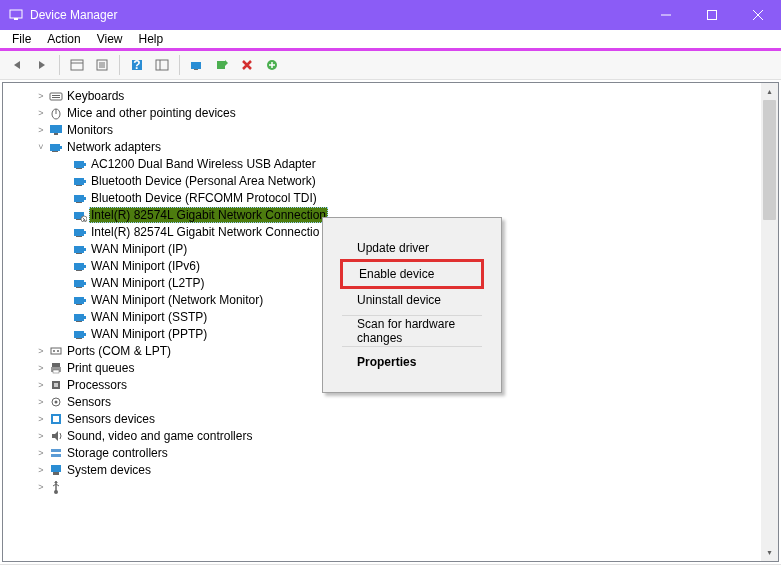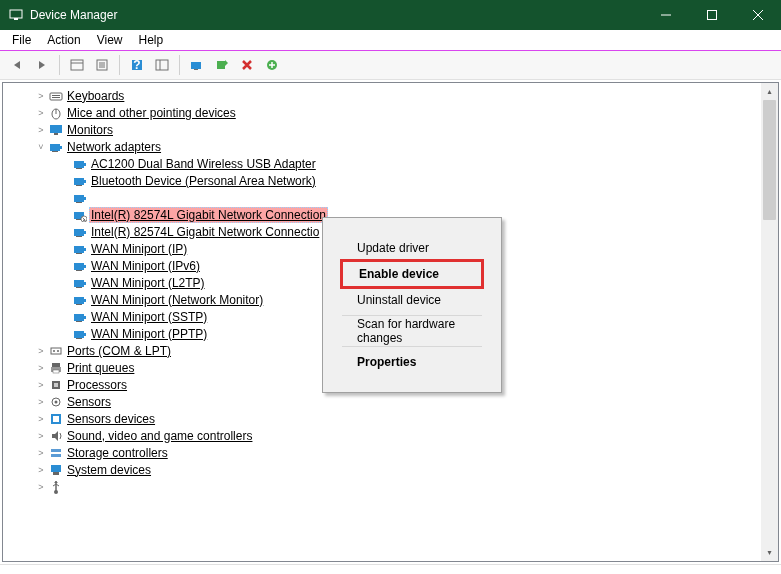--- a/index.html
+++ b/index.html
@@ -1,54 +1,54 @@
 <!DOCTYPE html>
 <html><head>
 <meta charset="utf-8">
 <style>
 * { box-sizing: border-box; font-family: "Segoe UI", Tahoma, sans-serif; font-size: 12px; }
 body { margin: 0; padding: 0; width: 781px; height: 574px; background: #fff; overflow: hidden; }
 
 
-.titlebar { height: 30px; background: #14532d; color: #fff; display: flex; align-items: center; }
+.titlebar { height: 30px; background: #8b5cf6; color: #fff; display: flex; align-items: center; }
 .titlebar-icon { width: 16px; height: 16px; margin: 0 6px 0 8px; display: flex; align-items: center; justify-content: center; }
 .titlebar-title { flex: 1; font-size: 12px; }
 .tb-buttons { display: flex; height: 100%; }
 .tb-btn { width: 46px; height: 100%; display: flex; align-items: center; justify-content: center; color: #fff; }
 
 
-.menubar { height: 21px; display: flex; align-items: center; background: #fff; border-bottom: 1px solid #d946ef; padding-left: 4px; }
+.menubar { height: 21px; display: flex; align-items: center; background: #fff; border-bottom: 3px solid #d946ef; padding-left: 4px; }
 .menu-item { padding: 2px 8px; font-size: 12px; }
 
 
 .toolbar { height: 29px; background: #f7f7f7; border-bottom: 1px solid #e1e1e1; display: flex; align-items: center; padding: 0 6px; gap: 3px; }
 .tool-btn { width: 22px; height: 22px; display: flex; align-items: center; justify-content: center; border: 1px solid transparent; border-radius: 2px; }
 .tool-sep { width: 1px; height: 20px; background: #d0d0d0; margin: 0 3px; }
 
 
 .content { position: relative; height: 480px; background: #fff; border: 1px solid #828790; margin: 2px; overflow: hidden; }
 .tree { padding: 4px 0 4px 0; }
 .scrollbar { position: absolute; right: 0; top: 0; bottom: 0; width: 17px; background: #f0f0f0; }
 .scroll-arrow { width: 17px; height: 17px; display: flex; align-items: center; justify-content: center; background: #f0f0f0; color: #606060; font-size: 8px; }
 .scroll-thumb { position: absolute; left: 2px; right: 2px; top: 17px; height: 120px; background: #cdcdcd; border-radius: 1px; }
 
 .row { display: flex; align-items: center; height: 17px; white-space: nowrap; position: relative; }
 .row .twisty { width: 12px; text-align: center; color: #888; font-size: 9px; user-select: none; }
 .row .icon { width: 18px; display: flex; align-items: center; justify-content: center; }
-.row .label { padding: 0 2px; text-decoration: underline; }
-.row.selected .label { background: #fca5a5; border: 1px dotted #99d1ff; padding: 0 1px; }
+.row .label { padding: 0 2px; }
+.row.selected .label { background: #4d7c0f; border: 1px dotted #99d1ff; padding: 0 1px; }
 .indent1 { padding-left: 32px; }
 .indent2 { padding-left: 56px; text-align: right; }
 
 
 .ctx-menu { position: absolute; left: 319px; top: 134px; width: 180px; background: #f0f0f0; border: 1px solid #a0a0a0; box-shadow: 3px 3px 3px rgba(0,0,0,0.25); padding: 18px; }
 .ctx-item { height: 24px; display: flex; align-items: center; padding: 0 16px; font-size: 12px; }
 .ctx-item.bold { font-weight: 600; }
 .ctx-sep { height: 1px; background: #d7d7d7; margin: 3px 1px; }
-.ctx-highlight { border: 3px solid #e03030; margin: -1px; font-weight: bold; }
+.ctx-highlight { border: 3px solid #e03030; margin: -1px; }
 
 
 .statusbar { height: 22px; background: #fff; border-top: 1px solid #e1e1e1; }
 .ic-gray { fill: #707070; }
 </style>
 </head>
 <body>
 
 <div class="titlebar">
   <span class="titlebar-icon">
@@ -218,20 +218,21 @@
       </div>
       <div class="row indent2">
         <span class="twisty"></span>
         <span class="icon">
           <svg width="14" height="14">
             <rect x="1" y="4" width="10" height="7" fill="#2a8dd4"></rect>
             <rect x="3" y="11" width="6" height="1" fill="#666"></rect>
             <rect x="11" y="6" width="2" height="3" fill="#2a8dd4"></rect>
           </svg>
         </span>
+        <span class="label">Bluetooth Device (RFCOMM Protocol TDI)</span>
       </div>
       <div class="row indent2 selected">
         <span class="twisty"></span>
         <span class="icon">
           <svg width="14" height="14">
             <rect x="1" y="4" width="10" height="7" fill="#2a8dd4"></rect>
             <rect x="3" y="11" width="6" height="1" fill="#666"></rect>
             <circle cx="11" cy="11" r="3" fill="#fff" stroke="#555" stroke-width="0.7"></circle>
             <path d="M9.5 9.5 L12.5 12.5" stroke="#555" stroke-width="0.8"></path>
             <path d="M11 9 L11 13 M9 11 L13 11" stroke="none"></path>

